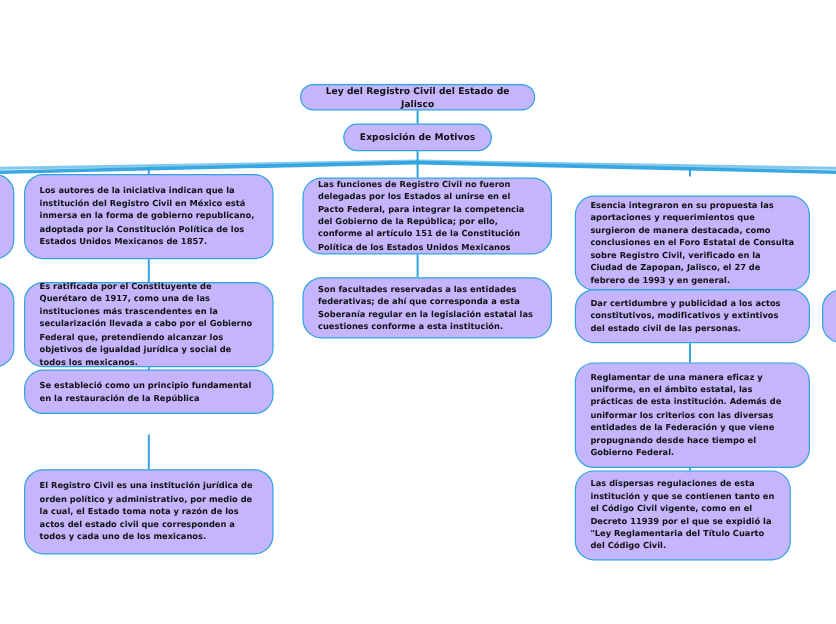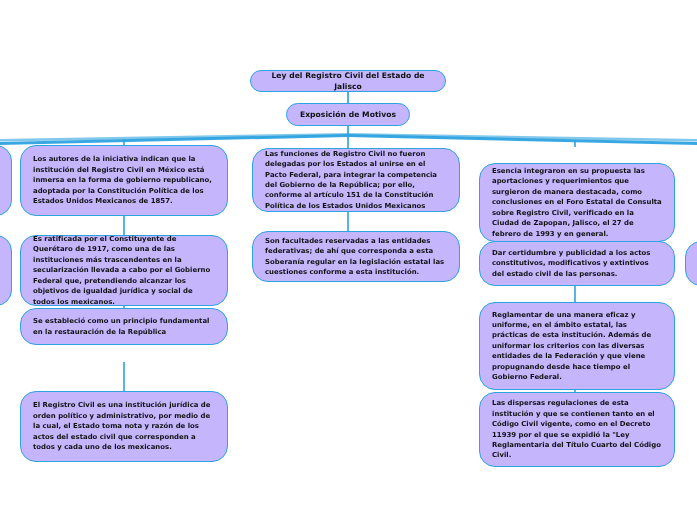--- a/index.html
+++ b/index.html
@@ -136,21 +136,21 @@
   </div>
 
   <div class="node node-leaf" style="left:479px; top:241px; width:196px; height:45px;">
     <span>Dar certidumbre y publicidad a los actos constitutivos, modificativos y extintivos del estado civil de las personas.</span>
   </div>
 
   <div class="node node-leaf" style="left:479px; top:302px; width:196px; height:88px;">
     <span>Reglamentar de una manera eficaz y uniforme, en el ámbito estatal, las prácticas de esta institución. Además de uniformar los criterios con las diversas entidades de la Federación y que viene propugnando desde hace tiempo el Gobierno Federal.</span>
   </div>
 
-  <div class="node node-leaf" style="left:479px; top:392px; width:196px; height:75px;">
+  <div class="node node-leaf" style="left:479px; top:392px; width:180px; height:75px;">
     <span>Las dispersas regulaciones de esta institución y que se  contienen tanto en el Código Civil vigente, como en el Decreto 11939 por el que se expidió la "Ley Reglamentaria del Título Cuarto del Código Civil.</span>
   </div>
 
   <div class="node node-leaf node-clipped" style="left:685px; top:241px; width:34px; height:45px;">
     <span></span>
   </div>
 
 </div>
 
 </body></html>

